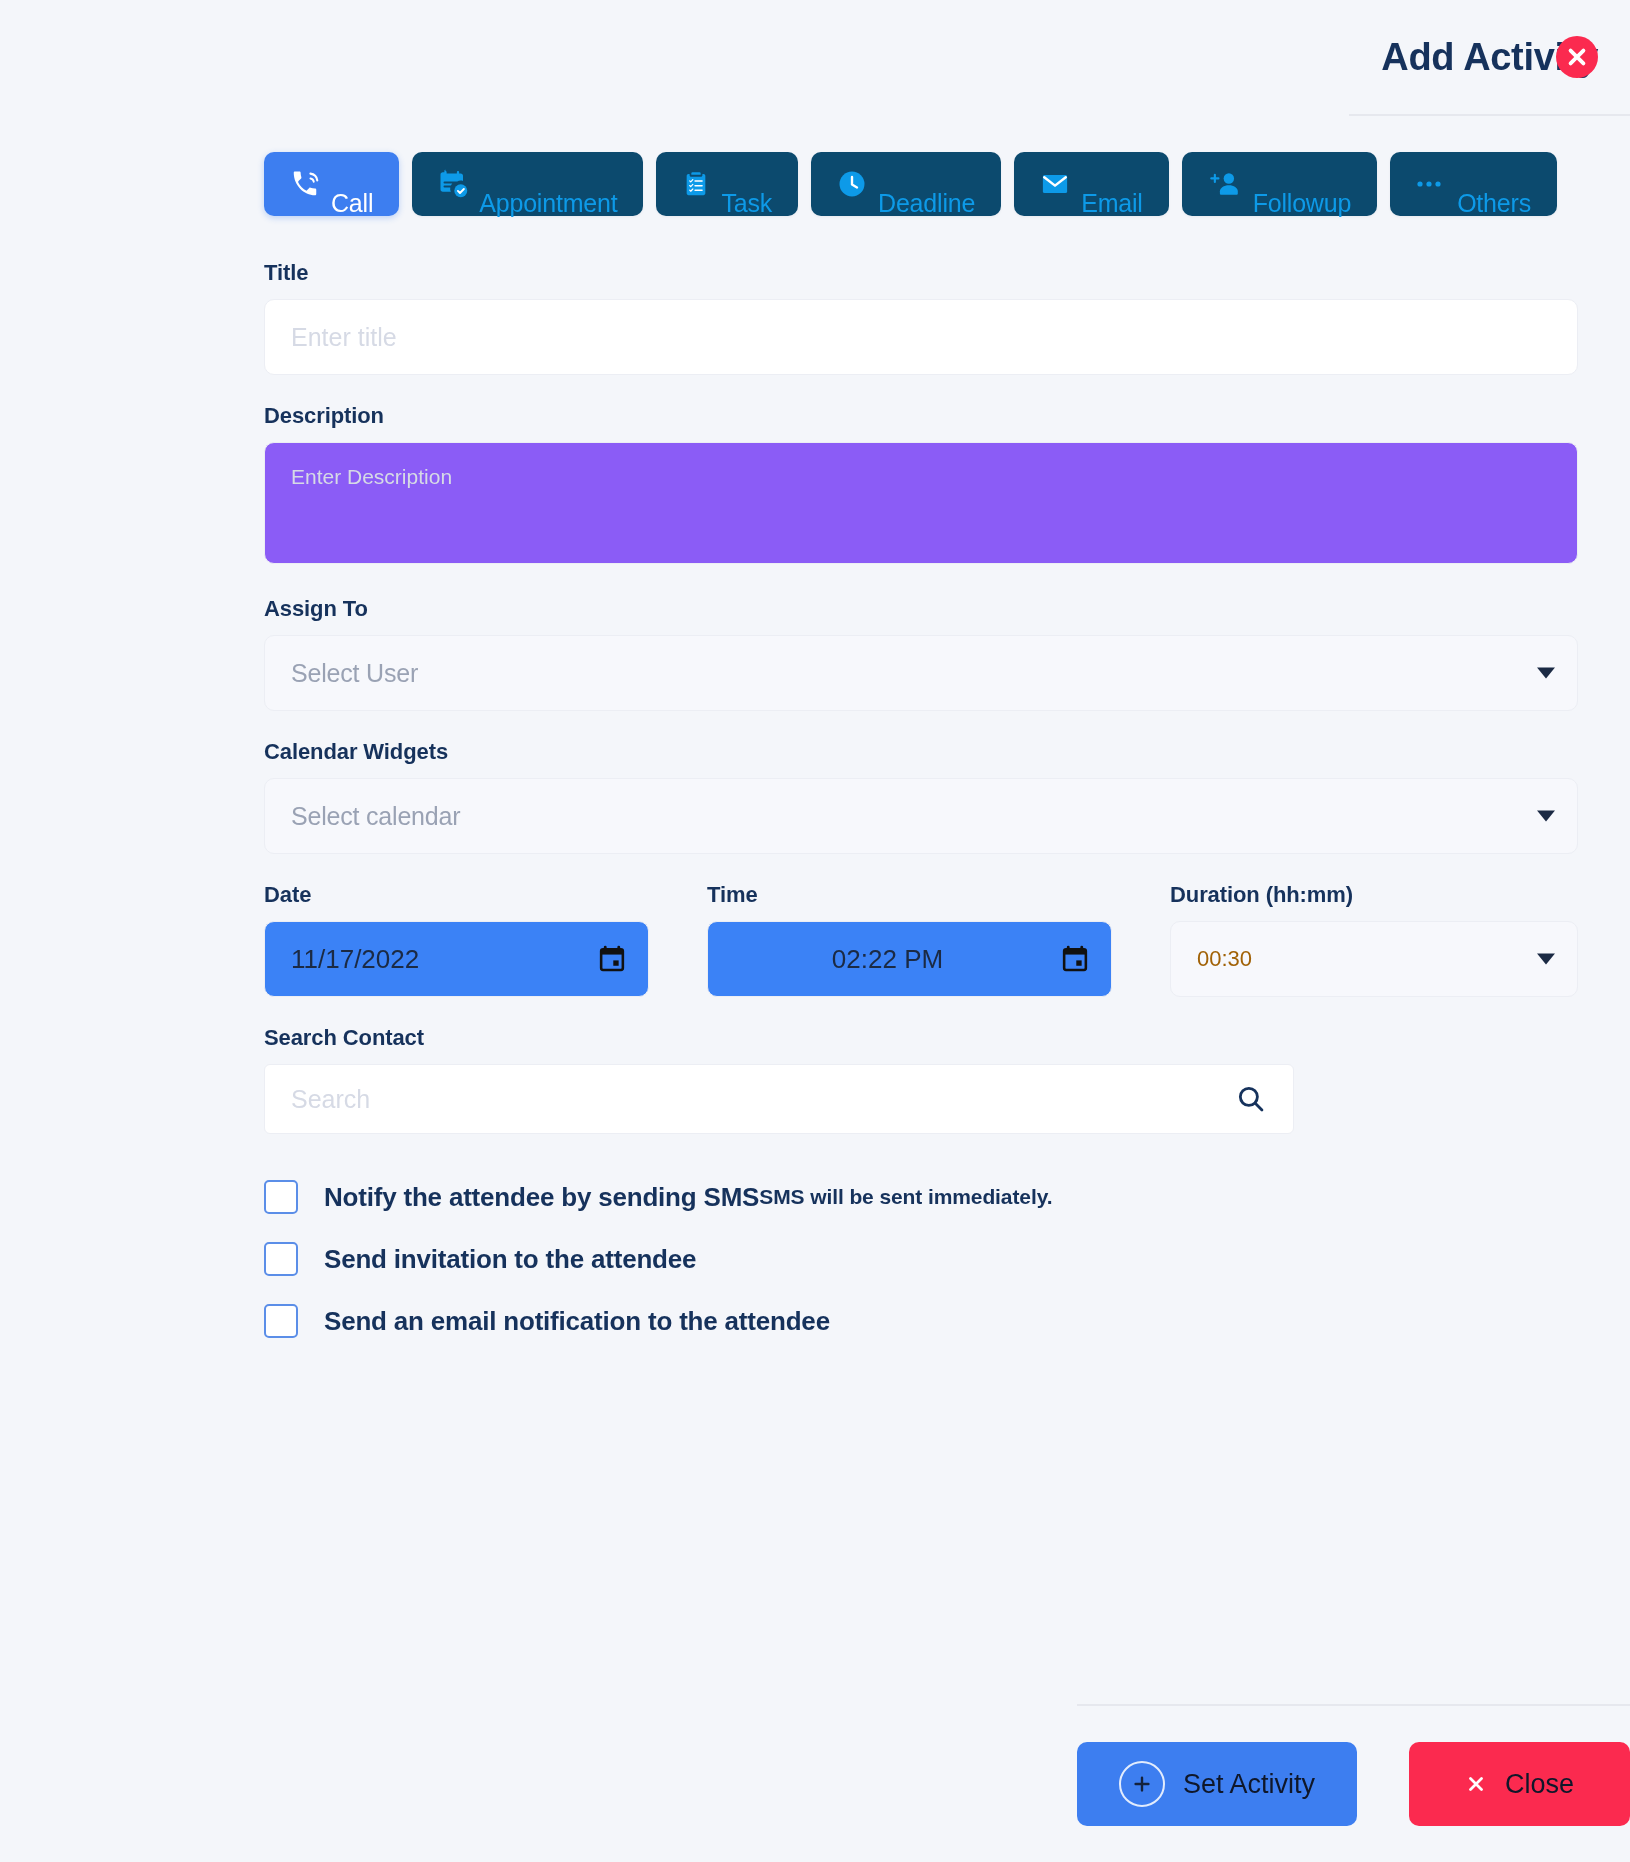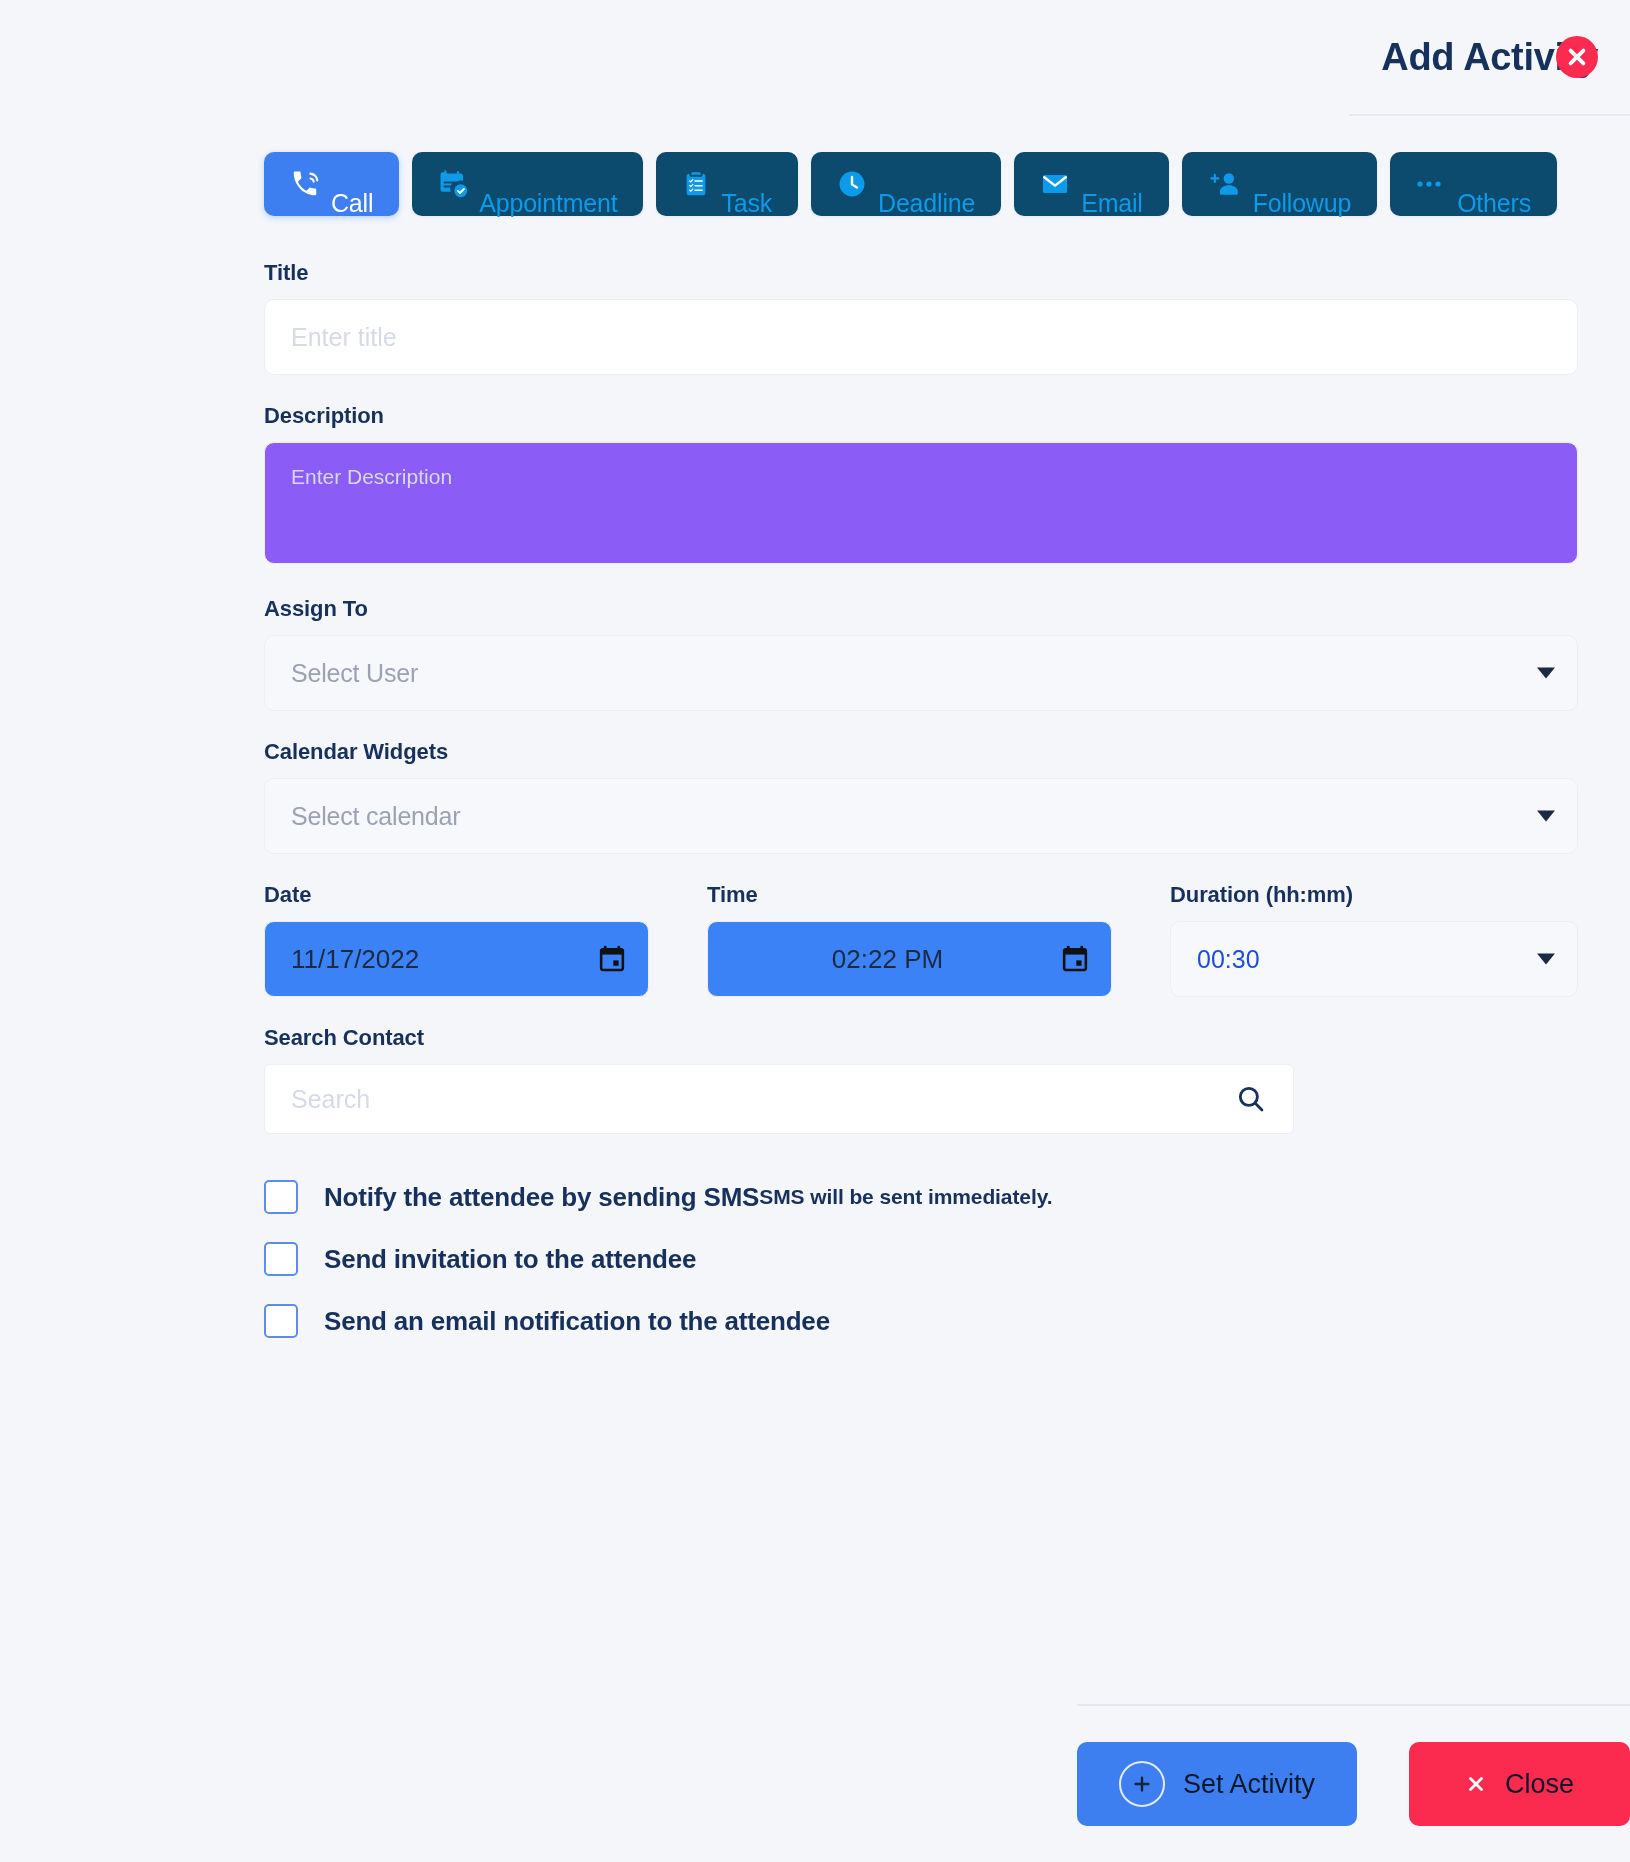--- a/index.html
+++ b/index.html
@@ -192,21 +192,21 @@
     position: relative;
     height: 76px;
     background: #f7f8fc;
     border: 1px solid #eceef4;
     border-radius: 10px;
     display: flex;
     align-items: center;
     padding: 0 26px;
     cursor: pointer;
   }
-  .dur-box .dv { font-size: 25px; color: #1d4ed8; }
+  .dur-box .dv { font-size: 22px; color: #a16207; }
 
   
   .search-wrap {
     position: relative;
     width: 1030px;
     height: 70px;
     background: #ffffff;
     border: 1px solid #eceef4;
     border-radius: 6px;
     display: flex;

